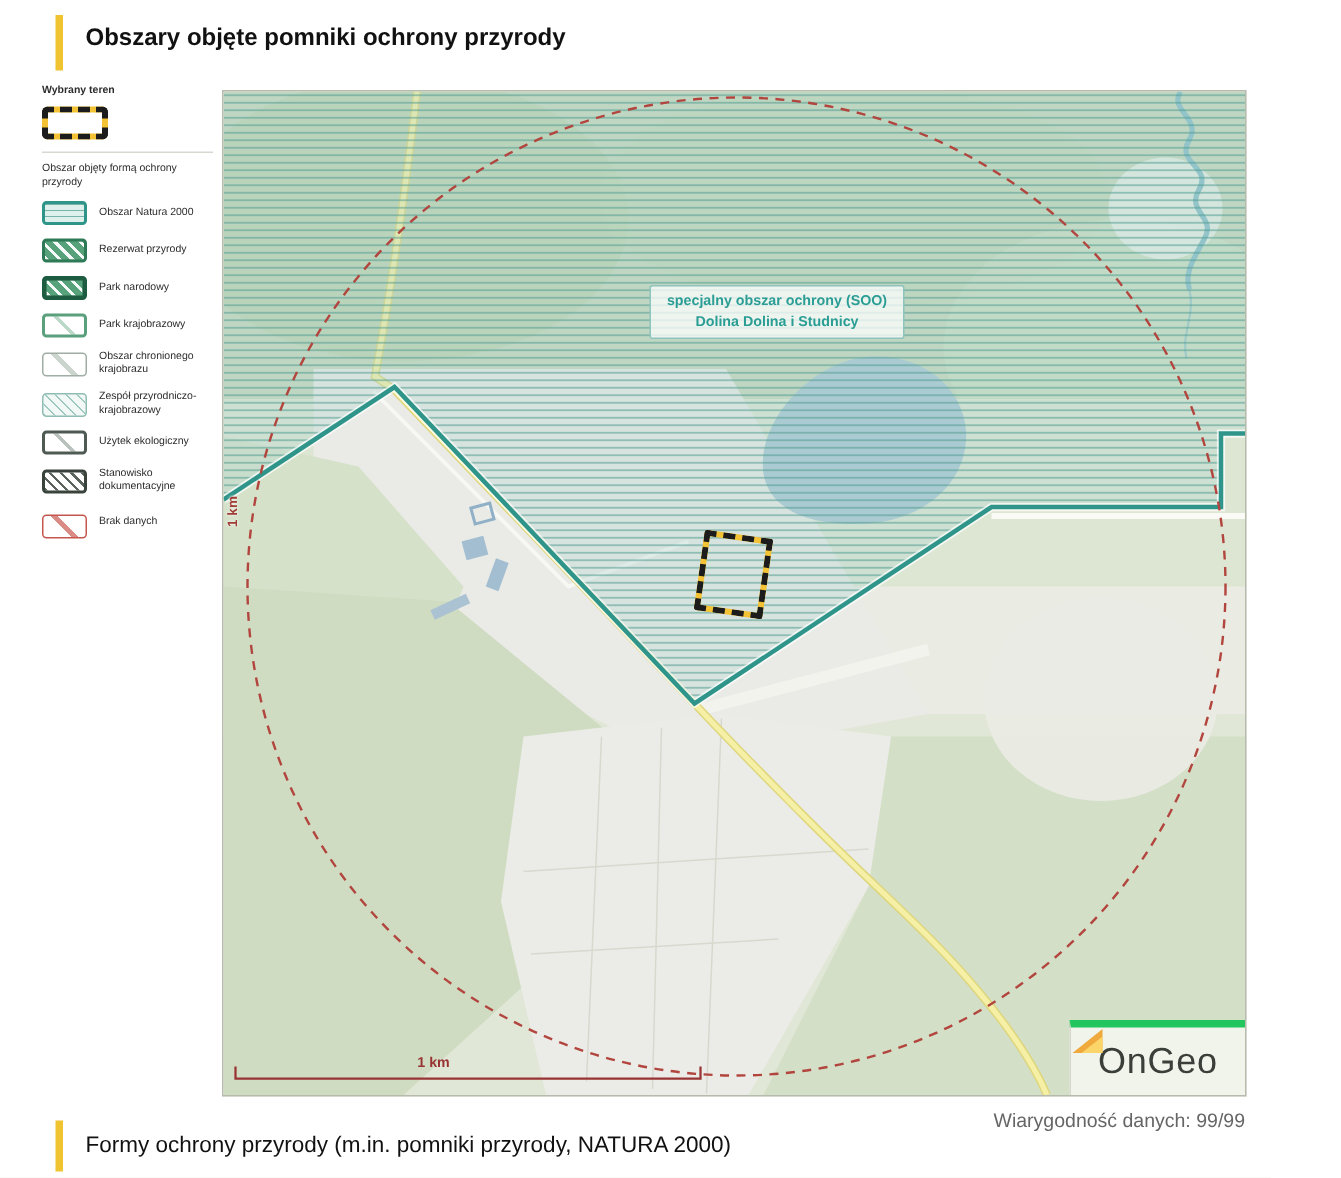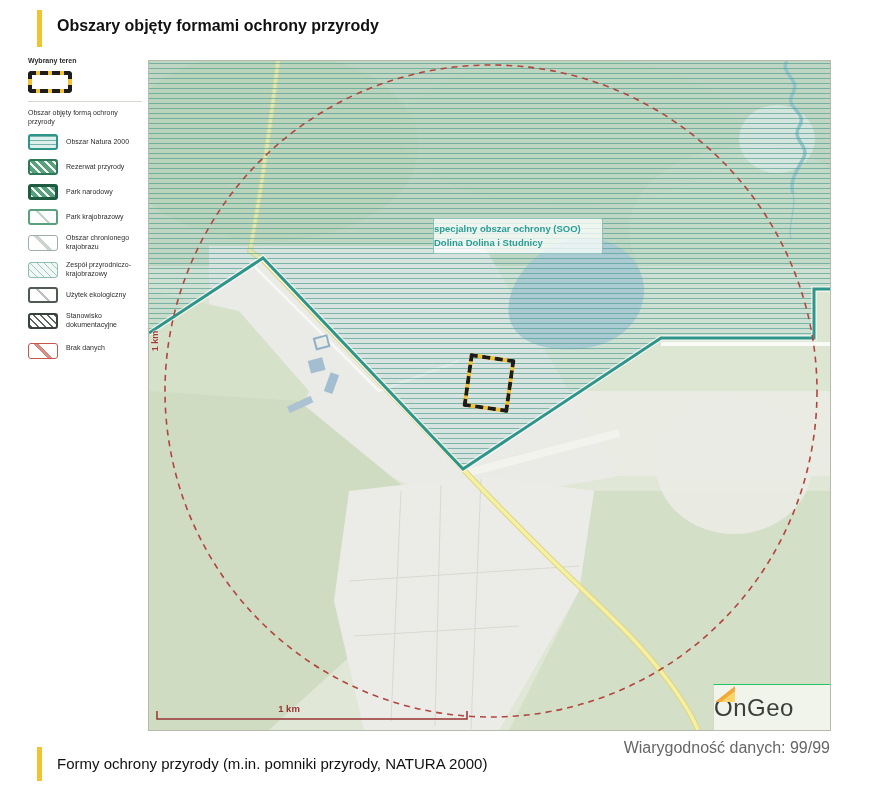--- a/index.html
+++ b/index.html
@@ -30,48 +30,48 @@
   .sw-stanowisko{background-color:#ffffff;background-image:repeating-linear-gradient(45deg,#5a645d 0 1.5px,transparent 1.5px 5px);border:2px solid #39433c;}
   .sw-brak{background-color:#fff;background-image:linear-gradient(45deg,transparent 45%,#d98b85 45% 55%,transparent 55%);border:1.5px solid #c4564e;margin-top:4px;}
 
   
   .map{position:absolute;left:148px;top:60px;width:681px;height:669px;background:#eaece3;
        border:1px solid #b7bbae;box-sizing:content-box;overflow:hidden;}
   .map svg{position:absolute;left:0;top:0;}
 
   .soo-label{position:absolute;left:284px;top:129px;width:168px;height:34px;
        background:rgba(255,255,255,.74);border:1px solid #8ec4bc;border-radius:2px;
-       color:#2a9d94;font-size:9.5px;font-weight:bold;text-align:left;
-       display:flex;flex-direction:column;justify-content:center;line-height:1.45;margin-top:28px;}
+       color:#2a9d94;font-size:9.5px;font-weight:bold;text-align:center;
+       display:flex;flex-direction:column;justify-content:center;line-height:1.45;}
 
   .parcel{position:absolute;left:317px;top:295px;width:46px;height:54px;transform:rotate(8deg);}
   .parcel .sel-yellow,.parcel .sel-dash{border-width:4px;border-radius:2px;}
 
   .radius-label{position:absolute;left:-4px;top:275px;transform:rotate(-90deg);
        color:#a03c36;font-size:9px;font-weight:bold;
        text-shadow:0 0 2px #eef0e8,0 0 2px #eef0e8;}
 
   .scale-label{position:absolute;left:110px;top:642px;width:60px;text-align:center;
        color:#993333;font-size:9.5px;font-weight:bold;}
 
   .logo-box{position:absolute;right:0;bottom:0;width:116px;height:45px;
-       background:rgba(245,247,240,.88);border-left:1px solid #d6d8cd;border-top:1px solid #22c55e;
-       display:flex;align-items:center;justify-content:flex-start;gap:5px;}
+       background:rgba(245,247,240,.88);border-left:1px solid #d6d8cd;border-top:5px solid #22c55e;
+       display:flex;align-items:center;justify-content:center;gap:5px;}
   .logo-text{font-size:24px;color:#3a3f3a;letter-spacing:0.5px;}
 
   
-  .ftr-rel{position:absolute;right:64px;top:739px;font-size:16px;color:#666;}
+  .ftr-rel{position:absolute;right:64px;top:739px;font-size:13px;color:#666;}
   .ftr-bar{position:absolute;left:37px;top:747px;width:5px;height:34px;background:#f0c330;}
   .ftr-title{position:absolute;left:57px;top:755px;font-size:15px;font-weight:normal;color:#111;}
 </style>
 </head>
 <body>
 
 <div class="hdr-bar"></div>
-<div class="hdr-title">Obszary objęty formami ochrony przyrody</div>
+<div class="hdr-title">Obszary objęte pomniki ochrony przyrody</div>
 
 <div class="legend">
   <div class="lg-head">Wybrany teren</div>
   <div class="sel-swatch">
     <div class="sel-yellow"></div>
     <div class="sel-dash"></div>
   </div>
   <div class="lg-div"></div>
   <div class="lg-group">Obszar objęty formą ochrony przyrody</div>
 

